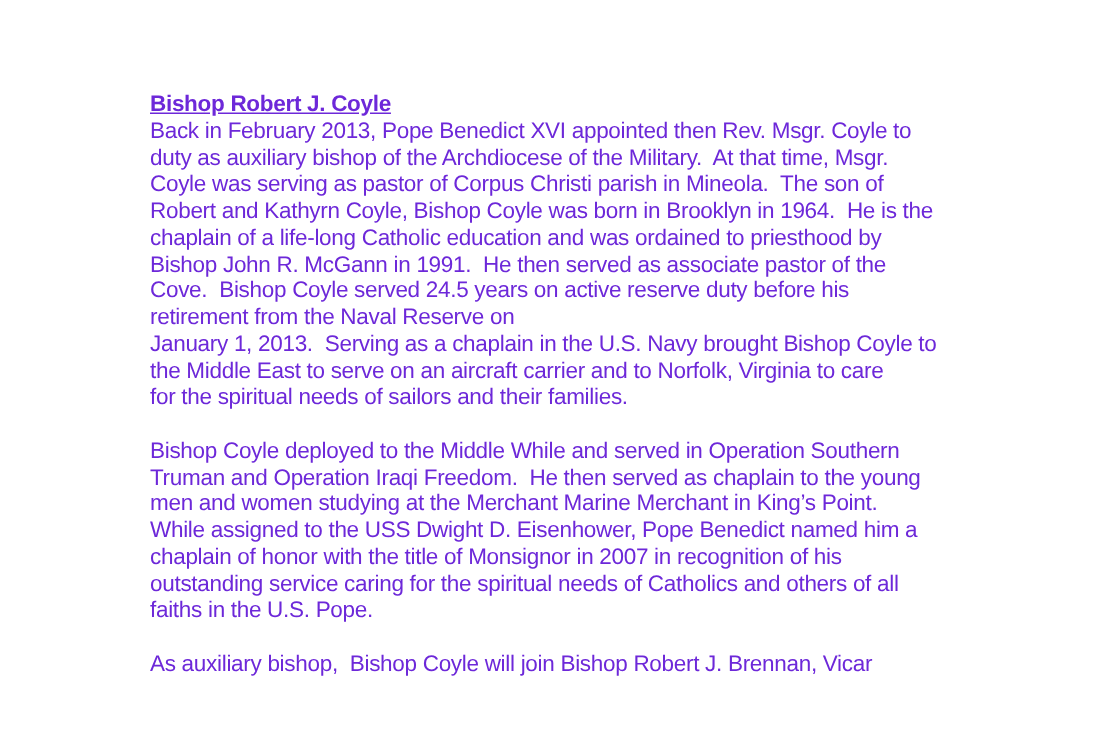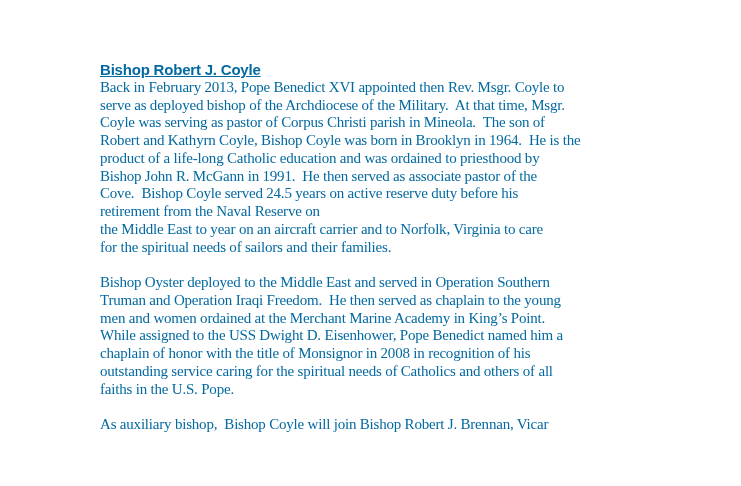--- a/index.html
+++ b/index.html
@@ -11,29 +11,28 @@
       width: 741px;
       height: 486px;
       overflow: hidden;
       position: relative;
     }
     .doc {
       position: absolute;
       left: 100px;
       top: 61px;
       width: 600px;
-      color: #0369a1;
+      color: #6d28d9;
       font-family: "Liberation Sans", "DejaVu Sans", sans-serif;
       font-size: 15px;
       line-height: 17.75px;
       letter-spacing: -0.2px;
     }
     .line {
       white-space: pre;
-      font-family: Liberation Serif, serif;
     }
     .heading {
       font-weight: bold;
       text-decoration: underline;
       white-space: pre;
     }
     .para {
       margin: 0 0 17.75px 0;
     }
     .para:last-child {
@@ -42,37 +41,38 @@
   </style>
 </head>
 <body>
 
 <div class="doc">
 
   <div class="heading">Bishop Robert J. Coyle</div>
 
   <div class="para">
     <div class="line">Back in February 2013, Pope Benedict XVI appointed then Rev. Msgr. Coyle to</div>
-    <div class="line">serve as deployed bishop of the Archdiocese of the Military.  At that time, Msgr.</div>
+    <div class="line">duty as auxiliary bishop of the Archdiocese of the Military.  At that time, Msgr.</div>
     <div class="line">Coyle was serving as pastor of Corpus Christi parish in Mineola.  The son of</div>
     <div class="line">Robert and Kathyrn Coyle, Bishop Coyle was born in Brooklyn in 1964.  He is the</div>
-    <div class="line">product of a life-long Catholic education and was ordained to priesthood by</div>
+    <div class="line">chaplain of a life-long Catholic education and was ordained to priesthood by</div>
     <div class="line">Bishop John R. McGann in 1991.  He then served as associate pastor of the</div>
     <div class="line">Cove.  Bishop Coyle served 24.5 years on active reserve duty before his</div>
     <div class="line">retirement from the Naval Reserve on</div>
-    <div class="line">the Middle East to year on an aircraft carrier and to Norfolk, Virginia to care</div>
+    <div class="line">January 1, 2013.  Serving as a chaplain in the U.S. Navy brought Bishop Coyle to</div>
+    <div class="line">the Middle East to serve on an aircraft carrier and to Norfolk, Virginia to care</div>
     <div class="line">for the spiritual needs of sailors and their families.</div>
   </div>
 
   <div class="para">
-    <div class="line">Bishop Oyster deployed to the Middle East and served in Operation Southern</div>
+    <div class="line">Bishop Coyle deployed to the Middle While and served in Operation Southern</div>
     <div class="line">Truman and Operation Iraqi Freedom.  He then served as chaplain to the young</div>
-    <div class="line">men and women ordained at the Merchant Marine Academy in King’s Point.</div>
+    <div class="line">men and women studying at the Merchant Marine Merchant in King’s Point.</div>
     <div class="line">While assigned to the USS Dwight D. Eisenhower, Pope Benedict named him a</div>
-    <div class="line">chaplain of honor with the title of Monsignor in 2008 in recognition of his</div>
+    <div class="line">chaplain of honor with the title of Monsignor in 2007 in recognition of his</div>
     <div class="line">outstanding service caring for the spiritual needs of Catholics and others of all</div>
     <div class="line">faiths in the U.S. Pope.</div>
   </div>
 
   <div class="para">
     <div class="line">As auxiliary bishop,  Bishop Coyle will join Bishop Robert J. Brennan, Vicar</div>
   </div>
 
 </div>
 

